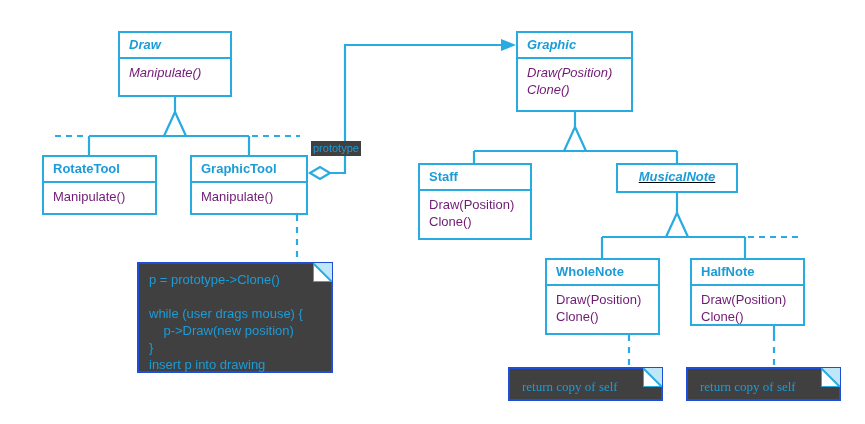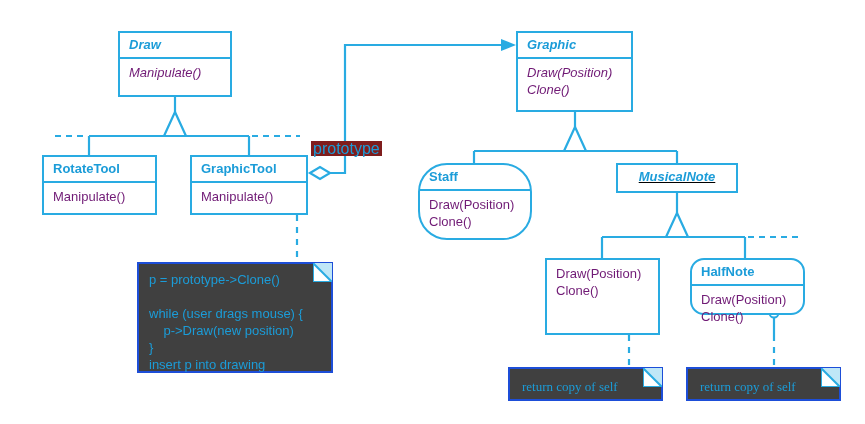--- a/index.html
+++ b/index.html
@@ -88,24 +88,24 @@
     position: absolute;
     top: -1px;
     right: -1px;
     width: 19px;
     height: 19px;
   }
   
   .edge-label {
     position: absolute;
     color: #1B9CD8;
-    font-size: 16px;
+    font-size: 11px;
     line-height: 15px;
     white-space: nowrap;
-    background: #7f1d1d;
+    background: #404040;
     padding: 0 2px;
   }
 </style>
 </head>
 <body>
 
 <div id="diagram-root">
 
   <svg class="layer" viewBox="0 0 865 424" xmlns="http://www.w3.org/2000/svg">
     <g stroke="#29ABE2" stroke-width="2.2" fill="none" stroke-linecap="butt">
@@ -171,40 +171,41 @@
   </div>
 
   <div class="uml-box" style="left:516px; top:31px; width:117px; height:81px;">
     <div class="uml-name abstract">Graphic</div>
     <div class="uml-ops abstract">
       <span class="op-line">Draw(Position)</span>
       <span class="op-line">Clone()</span>
     </div>
   </div>
 
-  <div class="uml-box" style="left:418px; top:163px; width:114px; height:77px;border-radius:29px;">
+  <div class="uml-box" style="left:418px; top:163px; width:114px; height:77px;">
     <div class="uml-name">Staff</div>
     <div class="uml-ops">
       <span class="op-line">Draw(Position)</span>
       <span class="op-line">Clone()</span>
     </div>
   </div>
 
   <div class="uml-box" style="left:616px; top:163px; width:122px; height:30px;text-decoration:underline;">
     <div class="uml-name abstract no-rule centered">MusicalNote</div>
   </div>
 
   <div class="uml-box" style="left:545px; top:258px; width:115px; height:77px;">
-    <div class="uml-ops">
-      <span class="op-line">Draw(Position)</span>
-      <span class="op-line">Clone()</span>
-    </div>
-  </div>
-
-  <div class="uml-box" style="left:690px; top:258px; width:115px; height:57px;border-radius:14px;">
+    <div class="uml-name">WholeNote</div>
+    <div class="uml-ops">
+      <span class="op-line">Draw(Position)</span>
+      <span class="op-line">Clone()</span>
+    </div>
+  </div>
+
+  <div class="uml-box" style="left:690px; top:258px; width:115px; height:68px;">
     <div class="uml-name">HalfNote</div>
     <div class="uml-ops">
       <span class="op-line">Draw(Position)</span>
       <span class="op-line">Clone()</span>
     </div>
   </div>
 
   <div class="uml-note" style="left:137px; top:262px; width:196px; height:111px;">
     <div class="note-text">p = prototype-&gt;Clone()
 

